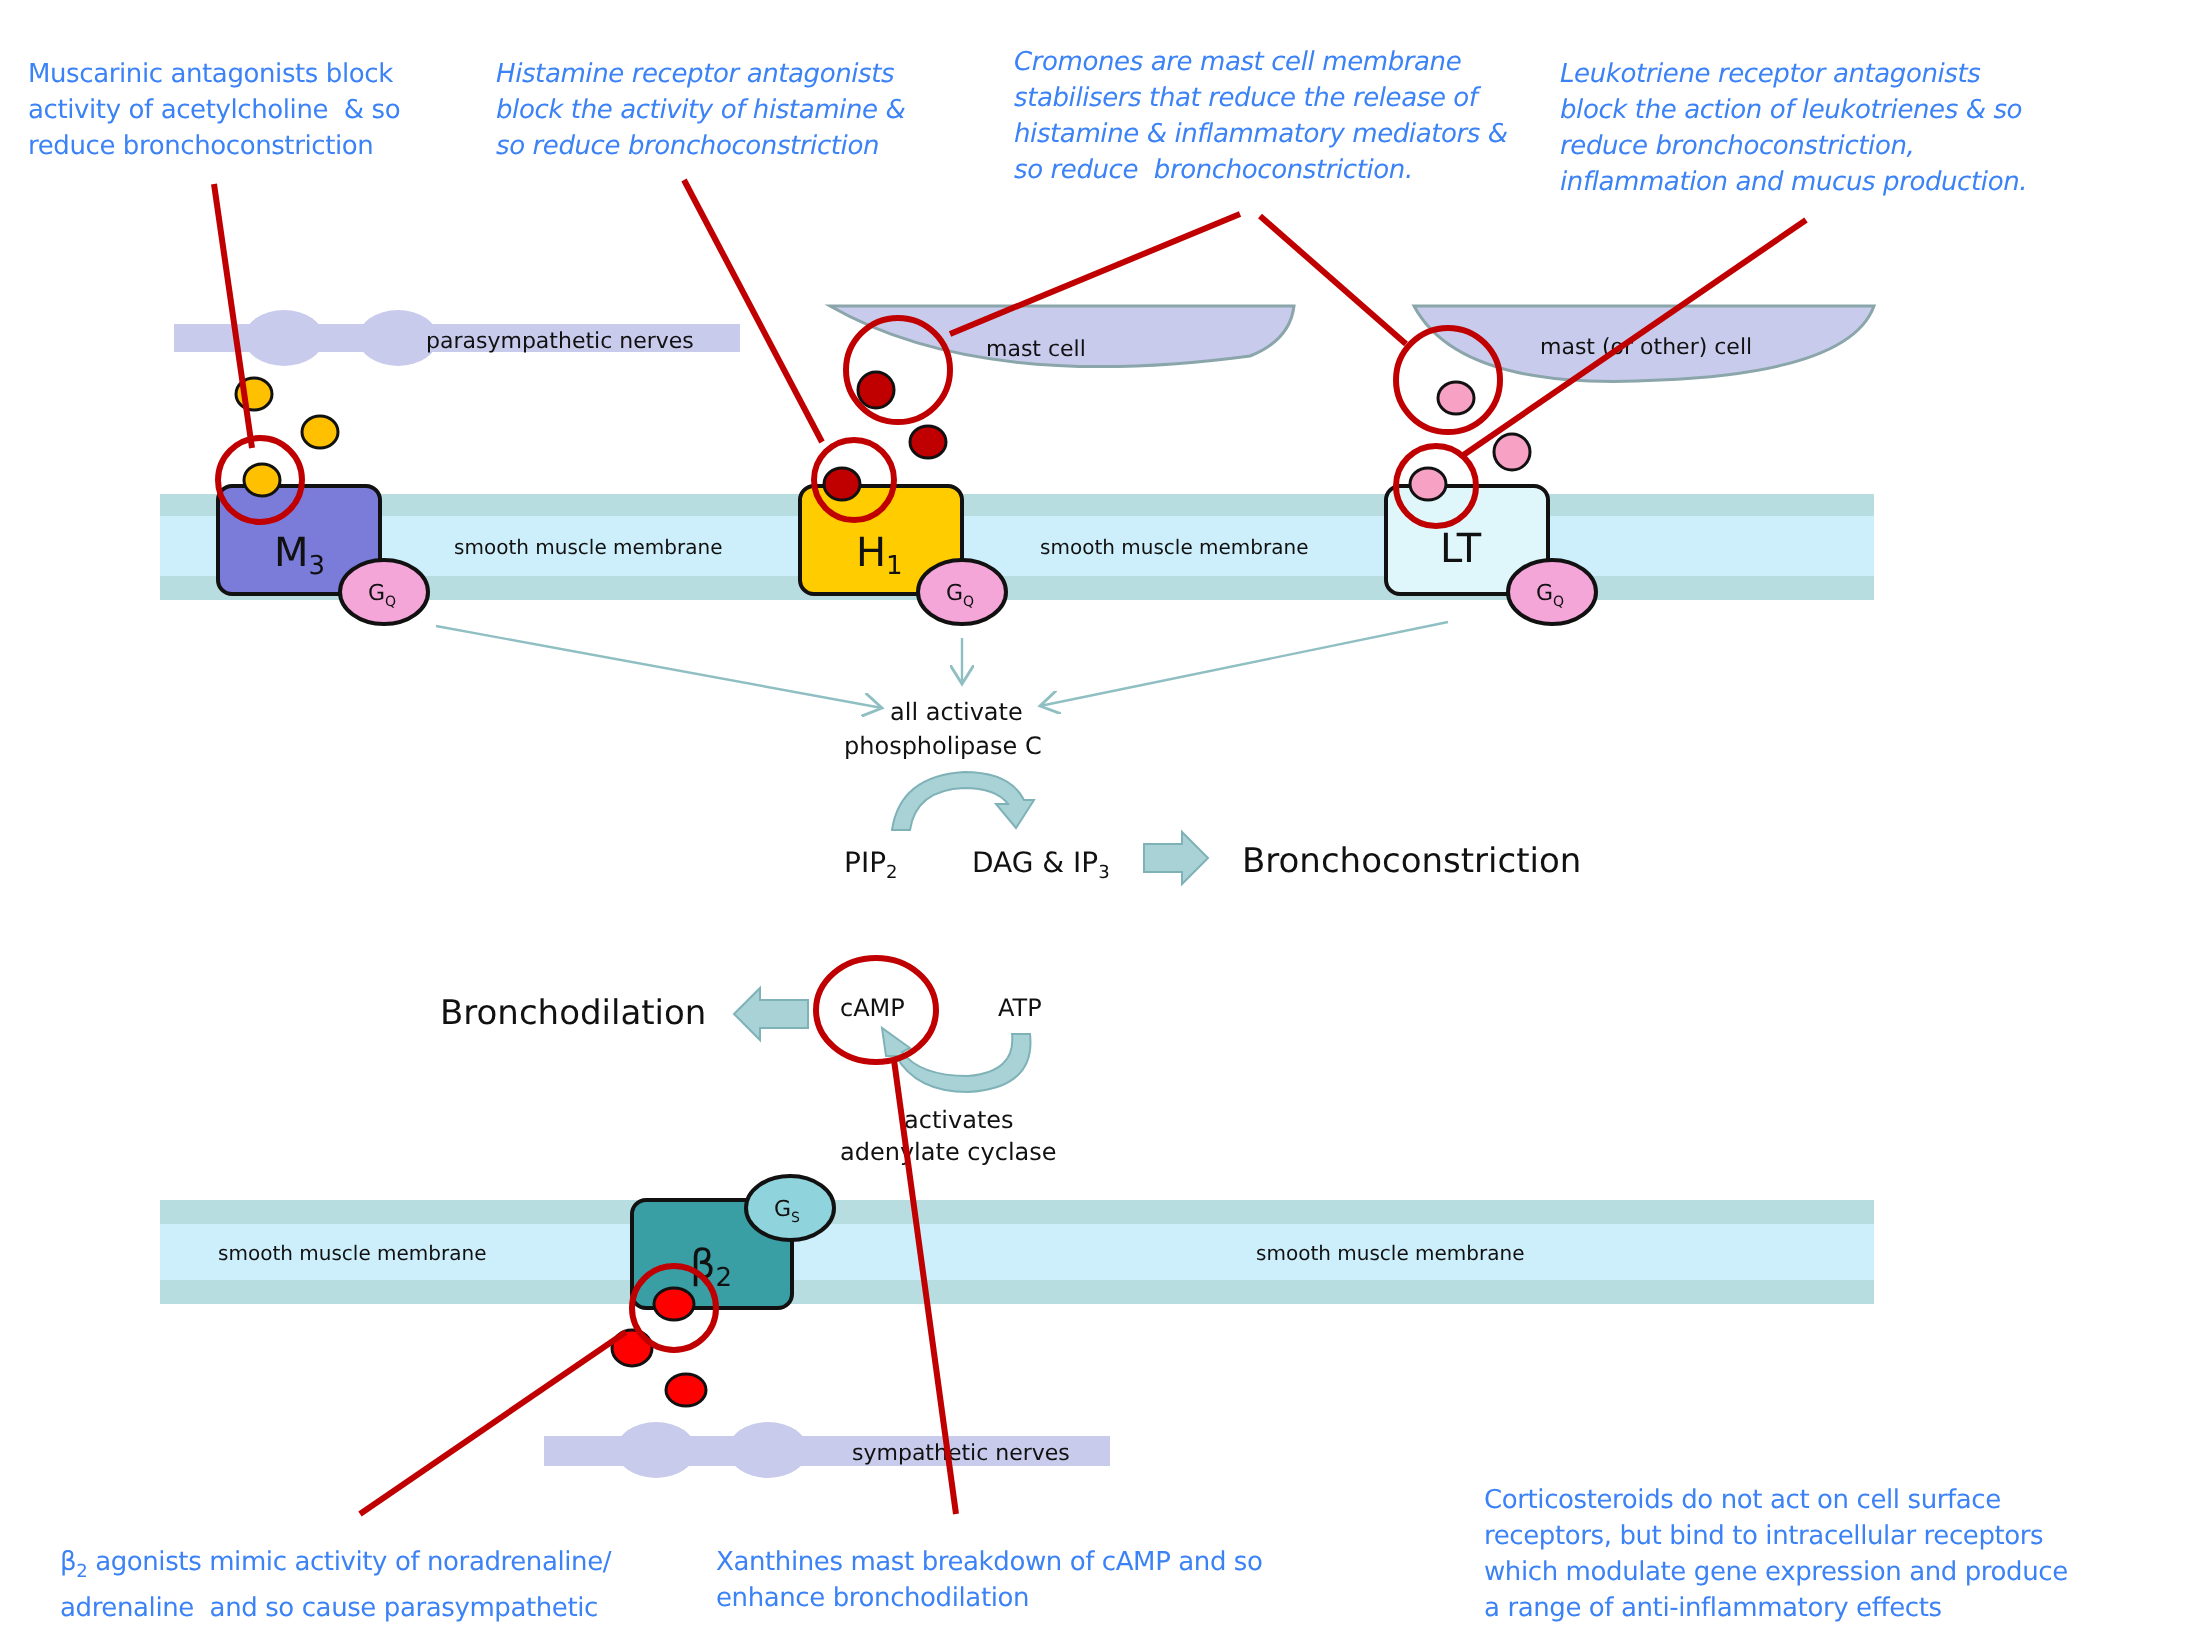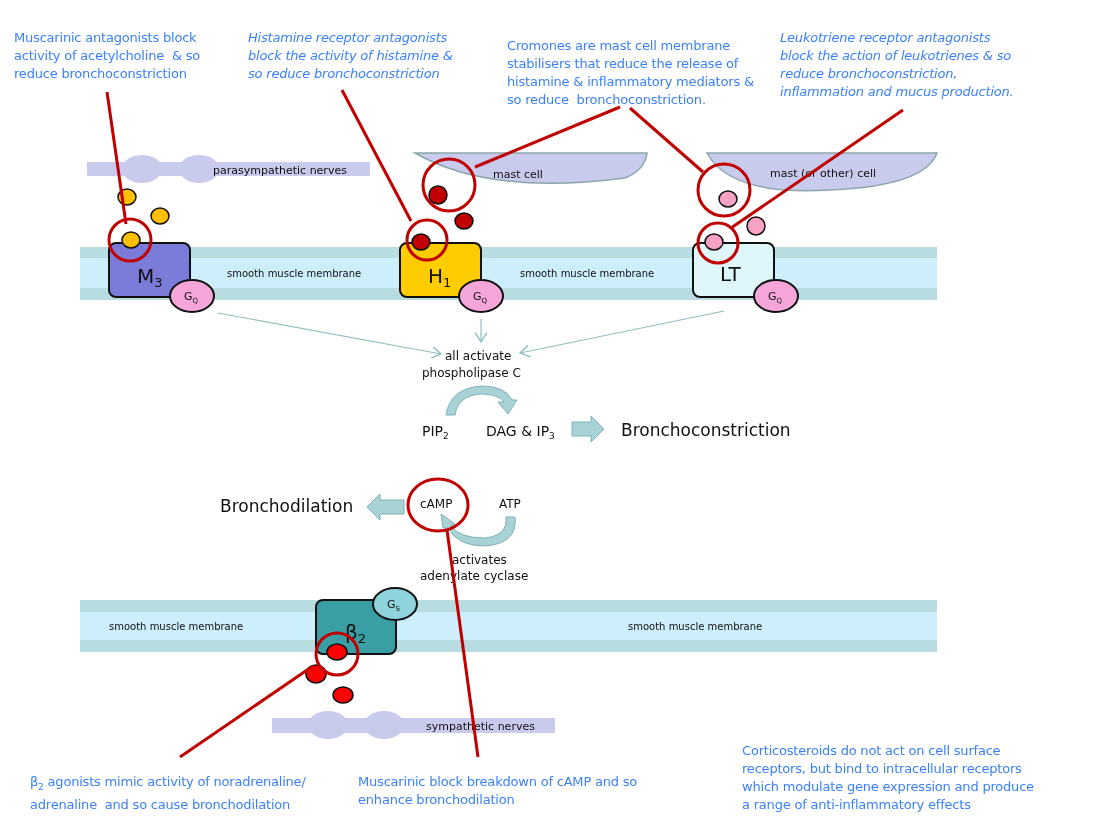--- a/index.html
+++ b/index.html
@@ -153,28 +153,28 @@
     <ellipse cx="438" cy="505" rx="30" ry="26"></ellipse>
   </g>
 </svg>
 
 <div class="note" style="left:14px; top:29px;">Muscarinic antagonists block
 activity of acetylcholine  &amp; so
 reduce bronchoconstriction</div>
 <div class="note" style="left:248px; top:29px;font-style:italic;">Histamine receptor antagonists
 block the activity of histamine &amp;
 so reduce bronchoconstriction</div>
-<div class="note" style="left:507px; top:37px;">Cromones are mast cell membrane
+<div class="note" style="left:507px; top:23px;font-style:italic;">Cromones are mast cell membrane
 stabilisers that reduce the release of
 histamine &amp; inflammatory mediators &amp;
 so reduce  bronchoconstriction.</div>
 <div class="note" style="left:780px; top:29px;font-style:italic;">Leukotriene receptor antagonists
 block the action of leukotrienes &amp; so
 reduce bronchoconstriction,
 inflammation and mucus production.</div>
 <div class="note" style="left:30px; top:773px;"><span>β</span><sub style="font-size:9px;">2</sub><span> agonists mimic activity of noradrenaline/
-adrenaline  and so cause bronchodilation</span></div>
-<div class="note" style="left:358px; top:773px;">Muscarinic block breakdown of cAMP and so
+adrenaline  and so cause parasympathetic</span></div>
+<div class="note" style="left:358px; top:773px;">Xanthines mast breakdown of cAMP and so
 enhance bronchodilation</div>
 <div class="note" style="left:742px; top:742px;">Corticosteroids do not act on cell surface
 receptors, but bind to intracellular receptors
 which modulate gene expression and produce
 a range of anti-inflammatory effects</div>
 
 </body></html>

